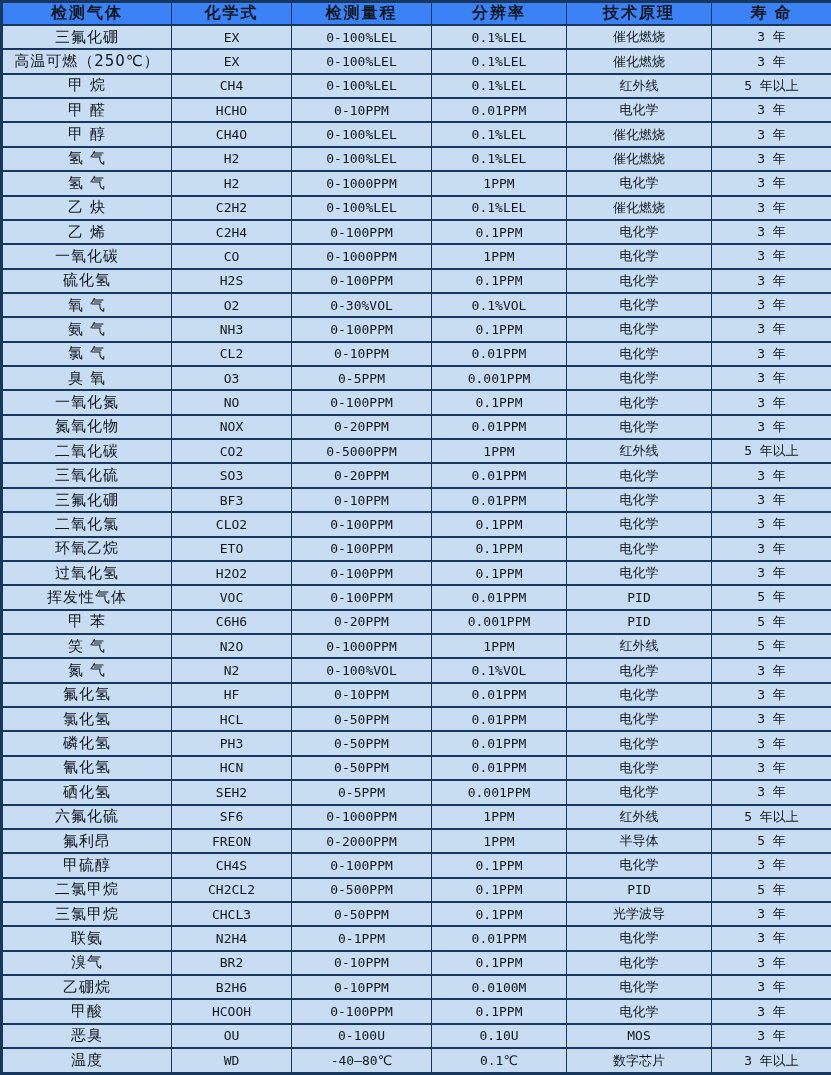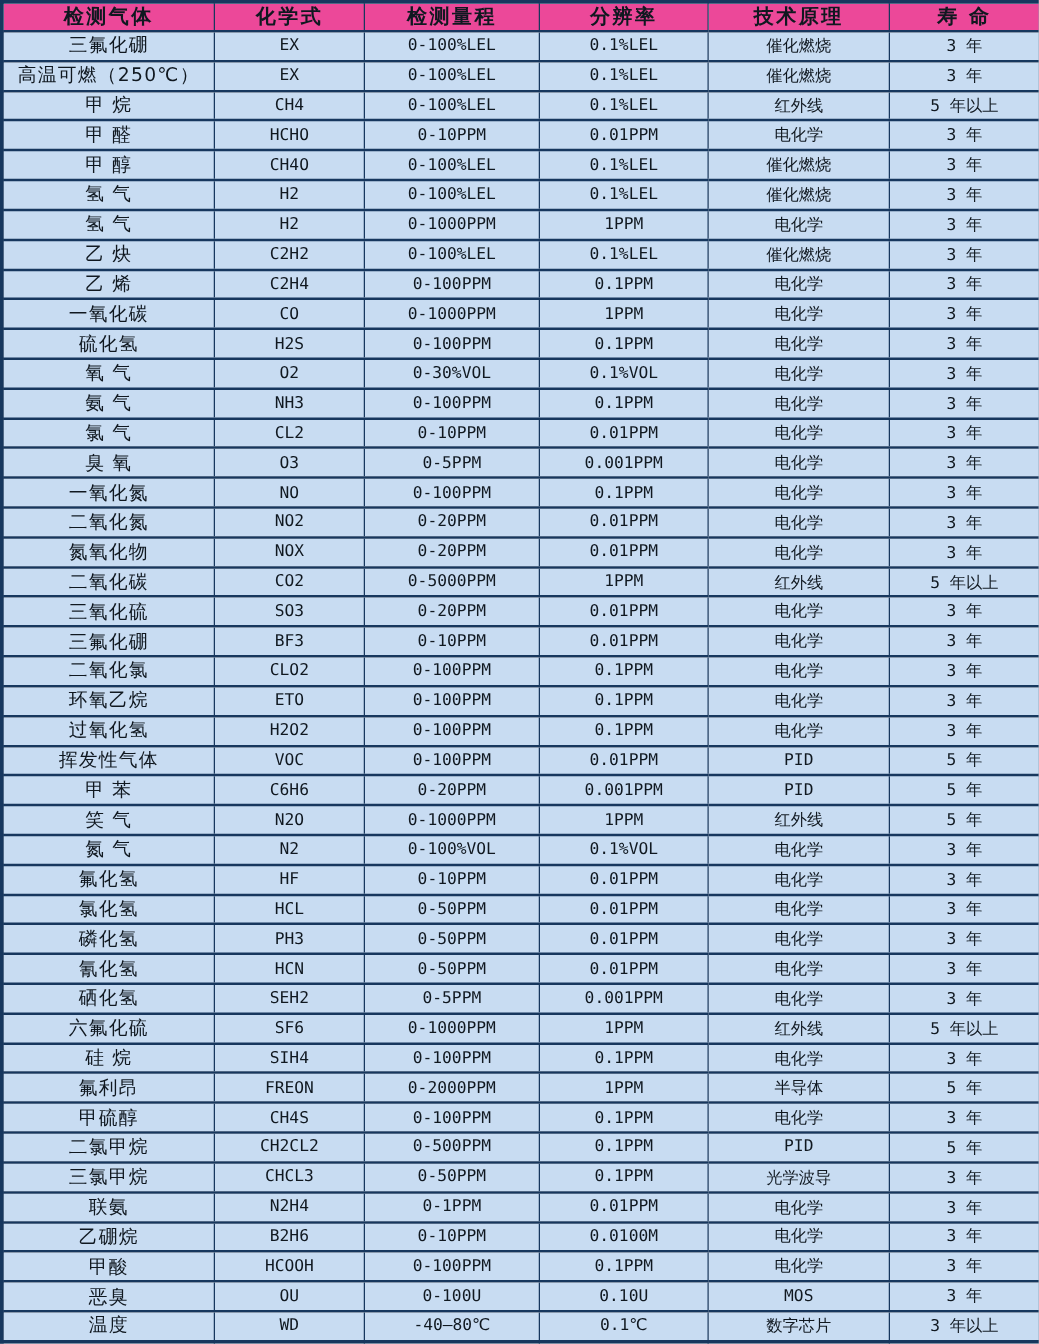--- a/index.html
+++ b/index.html
@@ -26,24 +26,25 @@
     border-top-width: 2px;
     border-bottom-width: 2px;
     text-align: center;
     vertical-align: middle;
     padding: 0 2px;
     overflow: hidden;
     white-space: nowrap;
     color: #101820;
   }
   table.gas-table th {
-    background: #ec4899;
+    background: #3b82f6;
     font-size: 16px;
     font-weight: bold;
     letter-spacing: 2px;
+    font-family: Liberation Serif, serif;
   }
   table.gas-table td {
     background: #c8dcf2;
   }
   td.gas-name {
     font-size: 15px;
     letter-spacing: 1px;
   }
   td.val {
     font-family: "DejaVu Sans Mono", "DejaVu Sans", monospace;
@@ -195,28 +196,20 @@
       </tr>
       <tr>
         <td class="gas-name">一氧化氮</td>
         <td class="val">NO</td>
         <td class="val">0-100PPM</td>
         <td class="val">0.1PPM</td>
         <td class="val">电化学</td>
         <td class="val">3 年</td>
       </tr>
       <tr>
-        <td class="gas-name">二氧化氮</td>
-        <td class="val">NO2</td>
-        <td class="val">0-20PPM</td>
-        <td class="val">0.01PPM</td>
-        <td class="val">电化学</td>
-        <td class="val">3 年</td>
-      </tr>
-      <tr>
         <td class="gas-name">氮氧化物</td>
         <td class="val">NOX</td>
         <td class="val">0-20PPM</td>
         <td class="val">0.01PPM</td>
         <td class="val">电化学</td>
         <td class="val">3 年</td>
       </tr>
       <tr>
         <td class="gas-name">二氧化碳</td>
         <td class="val">CO2</td>
@@ -339,28 +332,20 @@
       </tr>
       <tr>
         <td class="gas-name">六氟化硫</td>
         <td class="val">SF6</td>
         <td class="val">0-1000PPM</td>
         <td class="val">1PPM</td>
         <td class="val">红外线</td>
         <td class="val">5 年以上</td>
       </tr>
       <tr>
-        <td class="gas-name">硅 烷</td>
-        <td class="val">SIH4</td>
-        <td class="val">0-100PPM</td>
-        <td class="val">0.1PPM</td>
-        <td class="val">电化学</td>
-        <td class="val">3 年</td>
-      </tr>
-      <tr>
         <td class="gas-name">氟利昂</td>
         <td class="val">FREON</td>
         <td class="val">0-2000PPM</td>
         <td class="val">1PPM</td>
         <td class="val">半导体</td>
         <td class="val">5 年</td>
       </tr>
       <tr>
         <td class="gas-name">甲硫醇</td>
         <td class="val">CH4S</td>
@@ -383,20 +368,28 @@
         <td class="val">0-50PPM</td>
         <td class="val">0.1PPM</td>
         <td class="val">光学波导</td>
         <td class="val">3 年</td>
       </tr>
       <tr>
         <td class="gas-name">联氨</td>
         <td class="val">N2H4</td>
         <td class="val">0-1PPM</td>
         <td class="val">0.01PPM</td>
+        <td class="val">电化学</td>
+        <td class="val">3 年</td>
+      </tr>
+      <tr>
+        <td class="gas-name">溴气</td>
+        <td class="val">BR2</td>
+        <td class="val">0-10PPM</td>
+        <td class="val">0.1PPM</td>
         <td class="val">电化学</td>
         <td class="val">3 年</td>
       </tr>
       <tr>
         <td class="gas-name">乙硼烷</td>
         <td class="val">B2H6</td>
         <td class="val">0-10PPM</td>
         <td class="val">0.0100M</td>
         <td class="val">电化学</td>
         <td class="val">3 年</td>

